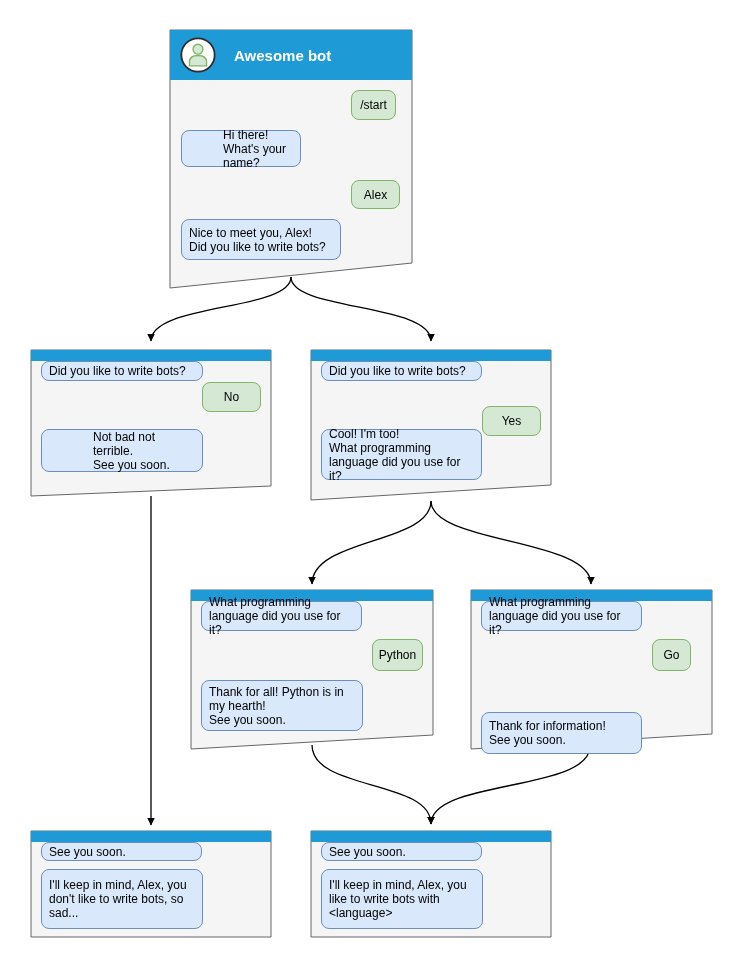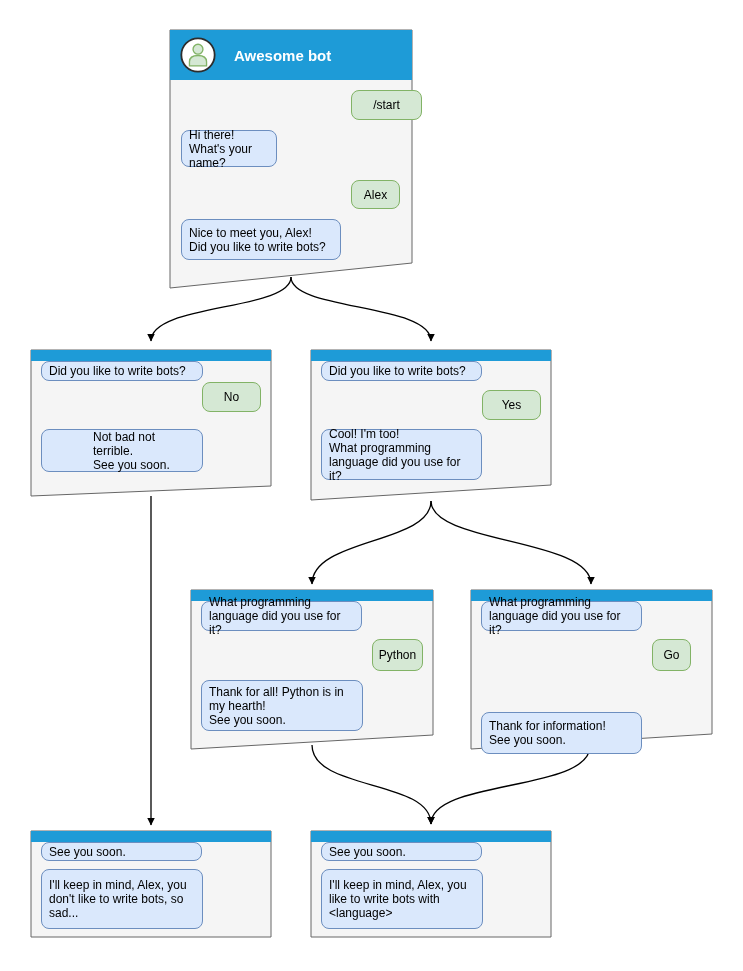--- a/index.html
+++ b/index.html
@@ -56,24 +56,24 @@
 
   <div class="window" style="left:170px;top:30px;width:242px;height:258px;">
     <div class="titlebar big">
       <svg class="avatar" viewBox="0 0 40 40">
         <circle cx="20" cy="20" r="18.5" fill="#ffffff" stroke="#2d2d2d" stroke-width="2"></circle>
         <circle class="person" cx="20" cy="13.5" r="5.5"></circle>
         <path class="person" d="M10.5,32 L10.5,27.5 Q10.5,20.5 20,20.5 Q29.5,20.5 29.5,27.5 L29.5,32 Z"></path>
       </svg>
       <span class="title">Awesome bot</span>
     </div>
-    <div class="bubble user" style="left:181px;top:60px;width:71px;height:30px;">
+    <div class="bubble user" style="left:181px;top:60px;width:45px;height:30px;">
         <span class="txt">/start</span>
       </div>
-    <div class="bubble bot" style="left:11px;top:100px;width:96px;height:37px;">
+    <div class="bubble bot" style="left:11px;top:100px;width:120px;height:37px;padding-left:34px;">
         <span class="txt">Hi there!
 What's your name?</span>
       </div>
     <div class="bubble user" style="left:181px;top:150px;width:49px;height:29px;">
         <span class="txt">Alex</span>
       </div>
     <div class="bubble bot" style="left:11px;top:189px;width:160px;height:41px;">
         <span class="txt">Nice to meet you, Alex!
 Did you like to write bots?</span>
       </div>
@@ -91,21 +91,21 @@
         <span class="txt">Not bad not terrible.
 See you soon.</span>
       </div>
   </div>
 
   <div class="window" style="left:311px;top:350px;width:240px;height:150px;">
     <div class="titlebar thin"></div>
     <div class="bubble bot" style="left:10px;top:11px;width:161px;height:20px;">
         <span class="txt">Did you like to write bots?</span>
       </div>
-    <div class="bubble user" style="left:171px;top:40px;width:59px;height:30px;">
+    <div class="bubble user" style="left:171px;top:56px;width:59px;height:30px;">
         <span class="txt">Yes</span>
       </div>
     <div class="bubble bot" style="left:10px;top:79px;width:161px;height:51px;">
         <span class="txt">Cool! I'm too!
 What programming
 language did you use for it?</span>
       </div>
   </div>
 
   <div class="window" style="left:191px;top:590px;width:242px;height:159px;">

